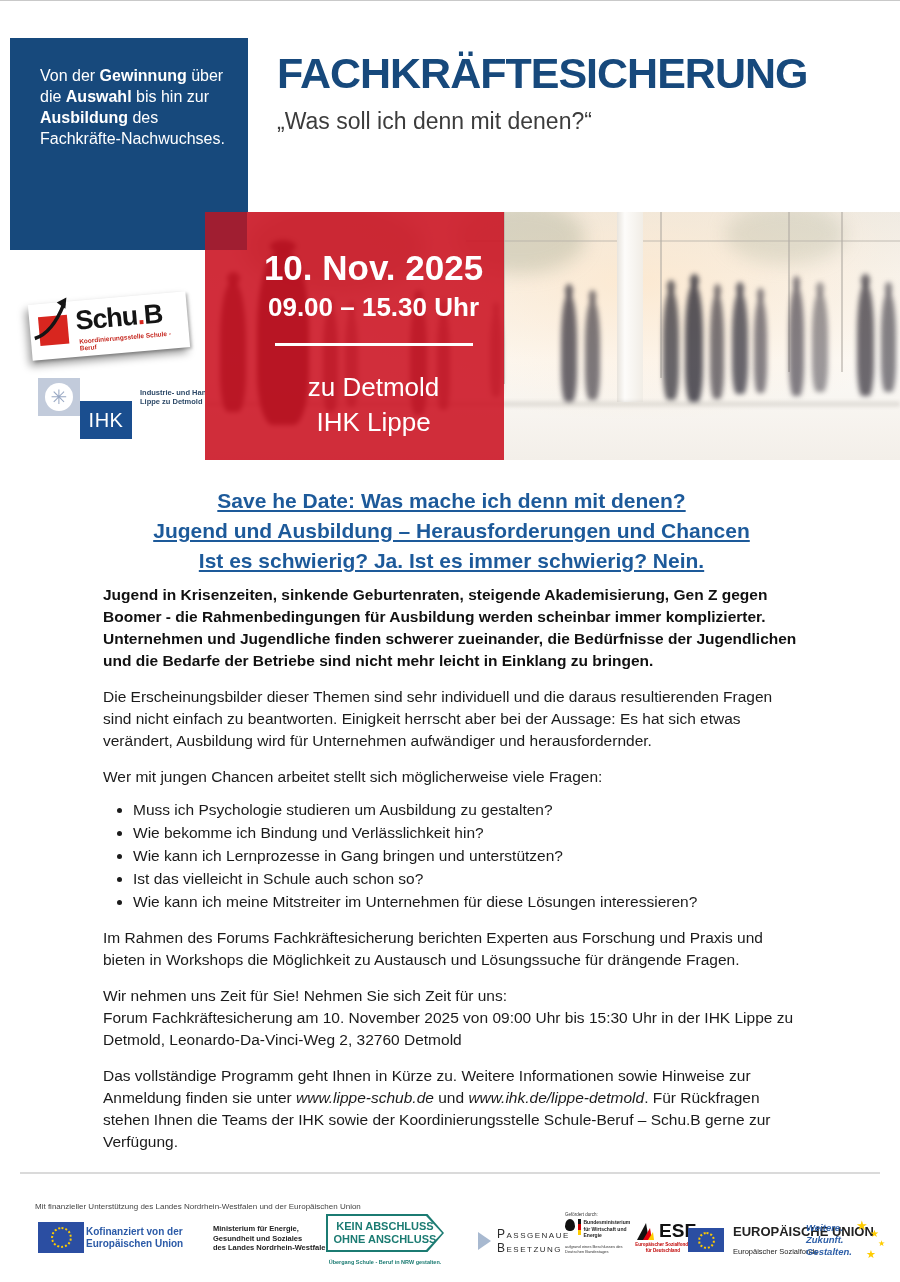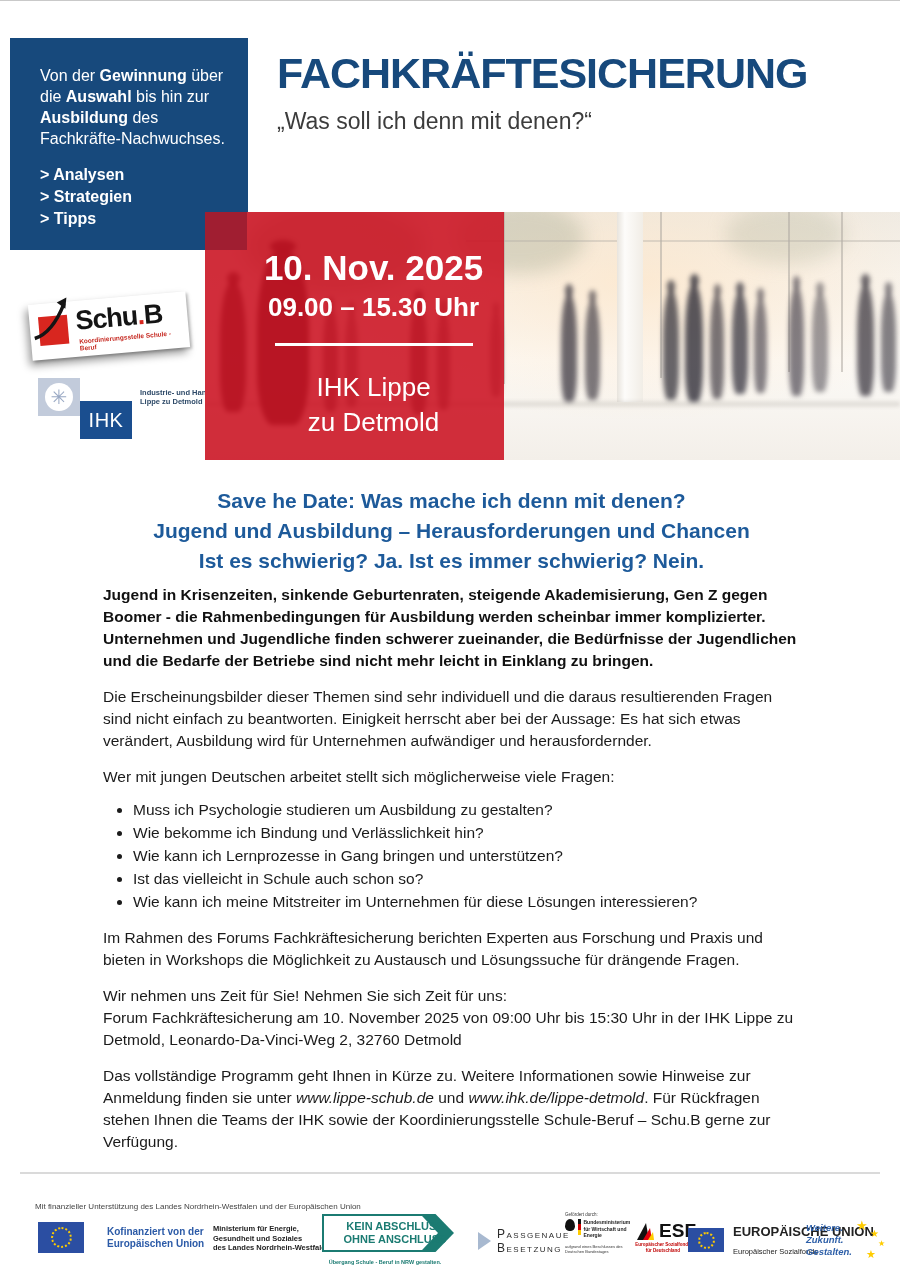--- a/index.html
+++ b/index.html
@@ -55,49 +55,49 @@
   .ihk-emblem{width:42px;height:38px;background:#C2CBDB;display:flex;align-items:center;justify-content:center;}
   .ihk-emblem-inner{width:28px;height:28px;background:#fff;border-radius:50%;color:#9AA9C4;
                     font-size:20px;line-height:28px;text-align:center;}
   .ihk-block{width:52px;height:38px;background:#1A4E8F;color:#fff;font-weight:normal;font-size:20px;
              display:flex;align-items:center;justify-content:center;letter-spacing:0.5px;margin-top:46px;}
   .ihk-text{margin-left:8px;font-size:7.5px;font-weight:bold;color:#2E4A68;line-height:9.5px;}
 
   
   .content{position:absolute;left:103px;top:486px;width:697px;color:#1b1b1b;}
   .content-heading{text-align:center;color:#1D5A9A;font-weight:bold;font-size:21px;line-height:30px;margin:0 0 8px;}
-  .content-heading span{display:block;}
+  .content-heading span{display:block;text-decoration:underline;}
   .lead{font-weight:bold;font-size:15.5px;line-height:22px;margin:0 0 14px;color:#111;}
   p.bodyp{font-size:15.5px;line-height:22px;margin:0 0 14px;}
   p.tight{margin-bottom:10px;}
   ul.questions{margin:0 0 14px;padding-left:30px;font-size:15.5px;line-height:23px;}
   ul.questions li{margin:0;}
   .urlit{font-style:italic;}
 
   
   .divider{position:absolute;left:20px;top:1172px;width:860px;height:2px;background:#DADADA;}
   .footer{position:absolute;left:0;top:1196px;width:900px;height:86px;}
   .f-note{position:absolute;left:35px;top:6px;font-size:8px;color:#444;}
 
-  .f-eu1{position:absolute;left:38px;top:26px;display:flex;align-items:center;gap:23px;}
+  .f-eu1{position:absolute;left:38px;top:26px;display:flex;align-items:center;gap:2px;}
   .euflag{width:46px;height:31px;background:#2B4EA2;display:flex;align-items:center;justify-content:center;}
   .euflag .ring{width:17px;height:17px;border:2px dotted #FFCC00;border-radius:50%;}
   .f-eu1-text{font-size:10px;font-weight:bold;color:#2B5AA7;line-height:12px;}
 
   .f-min{position:absolute;left:213px;top:28px;display:flex;gap:9px;align-items:center;}
   .f-min-text{font-size:7.5px;font-weight:bold;color:#222;line-height:9.5px;}
   .nrw-shield{width:20px;height:25px;background:#fff;border:1px solid #9a9a9a;
               border-radius:2px 2px 10px 10px / 2px 2px 16px 16px;position:relative;overflow:hidden;}
   .nrw-g{position:absolute;left:-3px;top:5px;width:16px;height:3px;background:#2E8B3A;transform:rotate(-22deg);border-radius:2px;}
   .nrw-r{position:absolute;right:2px;top:3px;width:7px;height:9px;background:#D03A3A;border-radius:50%;}
   .nrw-f{position:absolute;left:8px;bottom:2px;width:5px;height:5px;background:#D03A3A;border-radius:50%;}
 
   .f-kaoa{position:absolute;left:322px;top:18px;width:126px;text-align:center;}
   .kaoa-shape{position:relative;width:118px;height:38px;background:#1B7B72;
-              clip-path:polygon(0 0,86% 0,100% 50%,86% 100%,0 100%);margin:0 auto;padding-left:14px;}
+              clip-path:polygon(0 0,86% 0,100% 50%,86% 100%,0 100%);margin:0 auto;}
   .kaoa-inner{position:absolute;left:2px;top:2px;width:114px;height:34px;background:#fff;
               clip-path:polygon(0 0,86% 0,100% 50%,86% 100%,0 100%);}
   .kaoa-text{position:relative;font-size:11px;font-weight:bold;color:#1B7B72;line-height:13px;padding-top:6px;}
   .kaoa-sub{font-size:5.5px;color:#1B7B72;margin-top:7px;font-weight:bold;}
 
   .f-pass{position:absolute;left:478px;top:31px;display:flex;align-items:center;gap:6px;}
   .pass-tri{width:0;height:0;border-left:13px solid #A8B9D0;border-top:9px solid transparent;border-bottom:9px solid transparent;}
   .pass-text{font-variant:small-caps;letter-spacing:1.5px;font-size:12px;color:#2b2b2b;line-height:14px;}
 
   .f-bmwi{position:absolute;left:565px;top:16px;width:72px;}
@@ -128,25 +128,20 @@
   .star{position:absolute;color:#FFCC00;}
 </style>
 </head>
 <body>
 
 <div class="page">
   <div class="topline"></div>
 
   <div class="intro-box">
     <p class="intro-text"><span>Von der </span><b>Gewinnung</b><span> über die </span><b>Auswahl</b><span> bis hin zur </span><b>Ausbildung</b><span> des Fachkräfte-Nachwuchses.</span></p>
-    <div class="intro-bullets">
-      <div>&gt; Analysen</div>
-      <div>&gt; Strategien</div>
-      <div>&gt; Tipps</div>
-    </div>
   </div>
 
   <div class="masthead">
     <div class="title">
       <span>FACHKRÄFTESICHERUNG</span>
     </div>
     <div class="subtitle">„Was soll ich denn mit denen?“</div>
   </div>
 
   <div class="banner">
@@ -181,22 +176,22 @@
       <div class="fig" style="left:607px;top:80px;width:16px;height:100px;background:rgba(60,56,66,0.50);"></div>
       <div class="fig" style="left:652px;top:72px;width:17px;height:112px;background:rgba(40,36,46,0.68);"></div>
       <div class="fig" style="left:676px;top:80px;width:15px;height:100px;background:rgba(52,48,58,0.60);"></div>
     </div>
     <div class="red-overlay">
       <div class="red-corner"></div>
       <div class="banner-date">10. Nov. 2025</div>
       <div class="banner-time">09.00 – 15.30 Uhr</div>
       <div class="banner-line"></div>
       <div class="banner-loc">
+        <span>zu Detmold</span>
         <span>IHK Lippe</span>
-        <span>zu Detmold</span>
       </div>
     </div>
   </div>
 
   <div class="schub">
     <div class="schub-square"></div>
     <svg class="schub-arrow" viewBox="0 0 52 52">
       <path d="M4 44 Q 22 40 36 12" stroke="#141414" fill="none" stroke-width="3.5"></path>
       <path d="M29 10 L39 6 L37 17 Z" fill="#141414"></path>
     </svg>
@@ -216,21 +211,21 @@
   </div>
 
   <div class="content">
     <h1 class="content-heading">
       <span>Save he Date: Was mache ich denn mit denen?</span>
       <span>Jugend und Ausbildung – Herausforderungen und Chancen</span>
       <span>Ist es schwierig? Ja. Ist es immer schwierig? Nein.</span>
     </h1>
     <p class="lead">Jugend in Krisenzeiten, sinkende Geburtenraten, steigende Akademisierung, Gen Z gegen Boomer - die Rahmenbedingungen für Ausbildung werden scheinbar immer komplizierter. Unternehmen und Jugendliche finden schwerer zueinander, die Bedürfnisse der Jugendlichen und die Bedarfe der Betriebe sind nicht mehr leicht in Einklang zu bringen.</p>
     <p class="bodyp">Die Erscheinungsbilder dieser Themen sind sehr individuell und die daraus resultierenden Fragen sind nicht einfach zu beantworten. Einigkeit herrscht aber bei der Aussage: Es hat sich etwas verändert, Ausbildung wird für Unternehmen aufwändiger und herausfordernder.</p>
-    <p class="bodyp tight">Wer mit jungen Deutschen arbeitet stellt sich möglicherweise viele Fragen:</p>
+    <p class="bodyp tight">Wer mit jungen Chancen arbeitet stellt sich möglicherweise viele Fragen:</p>
     <ul class="questions">
       <li>Muss ich Psychologie studieren um Ausbildung zu gestalten?</li>
       <li>Wie bekomme ich Bindung und Verlässlichkeit hin?</li>
       <li>Wie kann ich Lernprozesse in Gang bringen und unterstützen?</li>
       <li>Ist das vielleicht in Schule auch schon so?</li>
       <li>Wie kann ich meine Mitstreiter im Unternehmen für diese Lösungen interessieren?</li>
     </ul>
     <p class="bodyp">Im Rahmen des Forums Fachkräftesicherung berichten Experten aus Forschung und Praxis und bieten in Workshops die Möglichkeit zu Austausch und Lösungssuche für drängende Fragen.</p>
     <p class="bodyp"><span>Wir nehmen uns Zeit für Sie! Nehmen Sie sich Zeit für uns:</span><br><span>Forum Fachkräftesicherung am 10. November 2025 von 09:00 Uhr bis 15:30 Uhr in der IHK Lippe zu Detmold, Leonardo-Da-Vinci-Weg 2, 32760 Detmold</span></p>
     <p class="bodyp"><span>Das vollständige Programm geht Ihnen in Kürze zu. Weitere Informationen sowie Hinweise zur Anmeldung finden sie unter </span><span class="urlit">www.lippe-schub.de</span><span> und </span><span class="urlit">www.ihk.de/lippe-detmold</span><span>. Für Rückfragen stehen Ihnen die Teams der IHK sowie der Koordinierungsstelle Schule-Beruf – Schu.B gerne zur Verfügung.</span></p>

